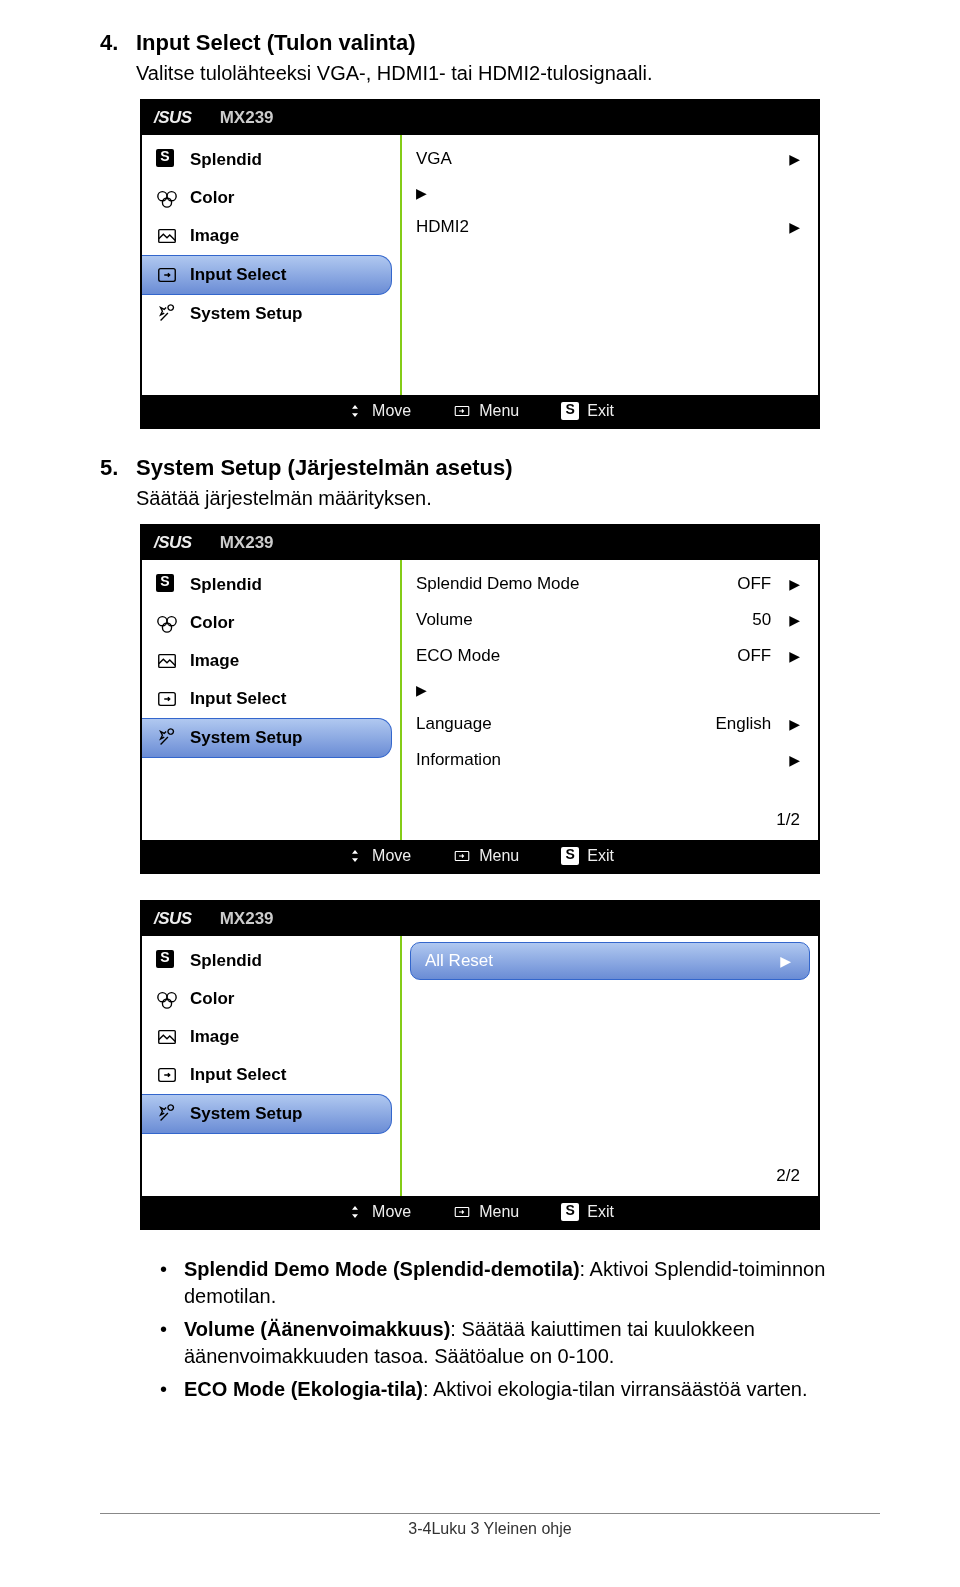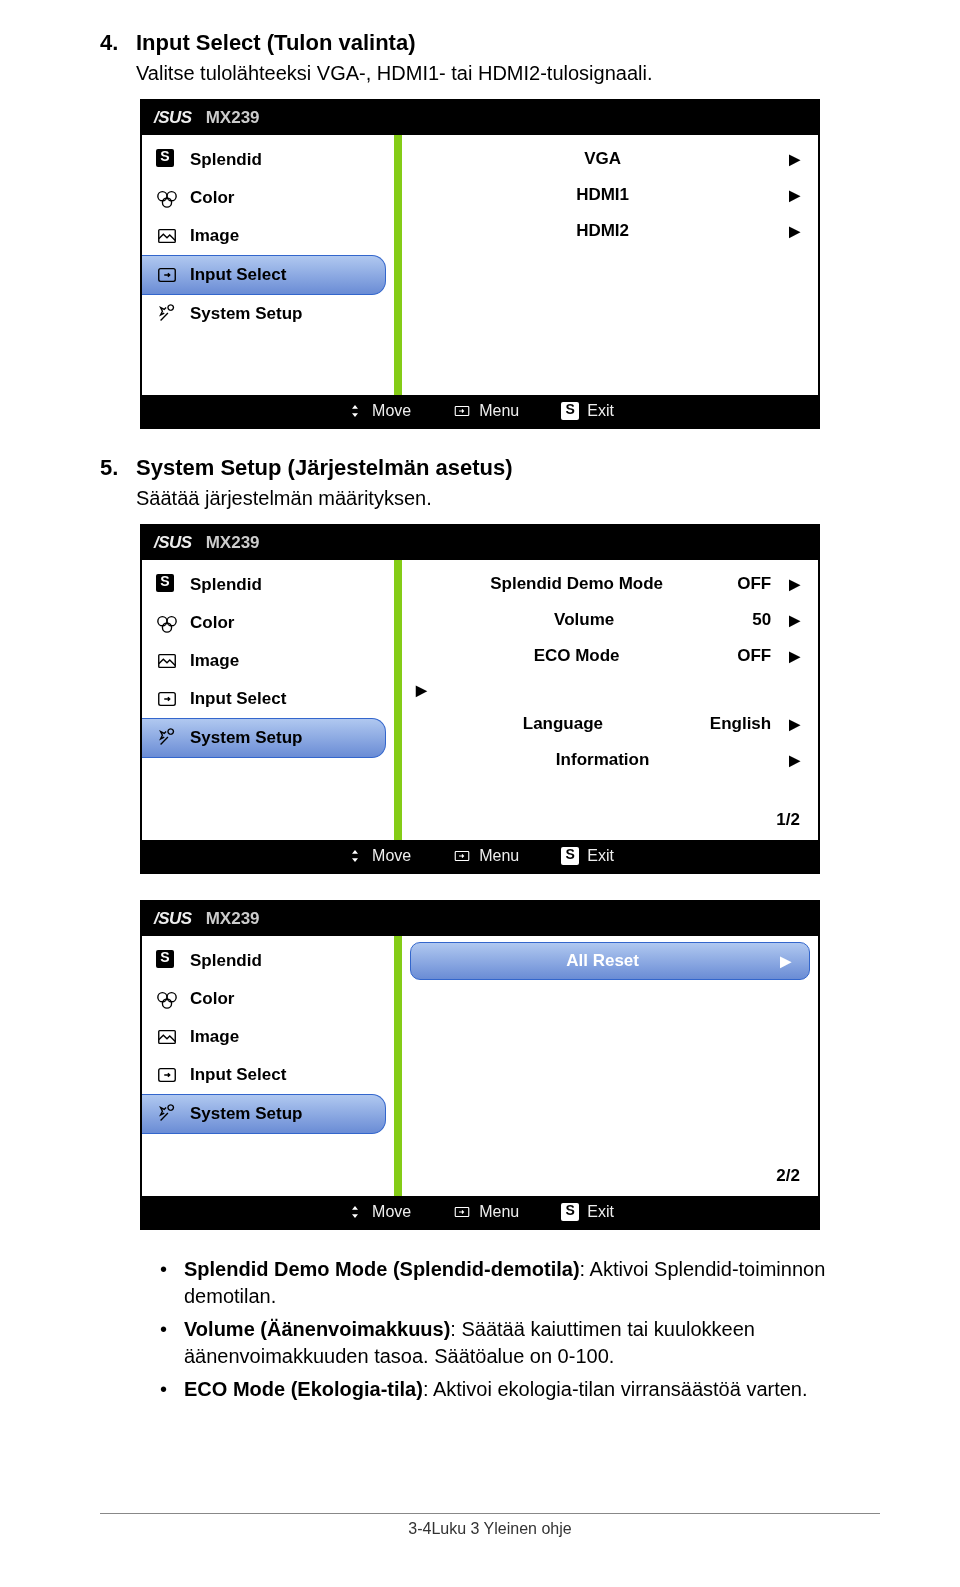--- a/index.html
+++ b/index.html
@@ -38,37 +38,37 @@
       font-family: Arial, sans-serif;
     }
     .osd-header {
       background: #000;
       color: #ccc;
       font-weight: bold;
       font-size: 17px;
       padding: 7px 12px;
       display: flex;
       align-items: center;
-      gap: 14px;
+      gap: 28px;
     }
     .asus-logo {
       font-family: Arial, sans-serif;
       font-weight: 900;
       font-style: italic;
       color: #eee;
       letter-spacing: -0.5px;
       font-size: 17px;
     }
     .osd-body {
       display: flex;
       min-height: 240px;
     }
     .osd-left {
       width: 260px;
-      border-right: 8px solid #84cc16;
+      border-right: 2px solid #84cc16;
       display: flex;
       flex-direction: column;
       padding: 6px 0;
     }
     .osd-right {
       flex: 1;
       display: flex;
       flex-direction: column;
       padding: 6px 0;
       position: relative;
@@ -94,24 +94,23 @@
     .osd-icon {
       width: 22px;
       height: 22px;
       display: inline-block;
       flex-shrink: 0;
     }
     .osd-right-item {
       display: flex;
       align-items: center;
       padding: 8px 18px 8px 14px;
-      font-weight: bold;
+      font-weight: normal;
       font-size: 17px;
       color: #000;
-      text-align: center;
     }
     .osd-right-item .label {
       flex: 1;
     }
     .osd-right-item .value {
       margin-right: 18px;
     }
     .osd-right-item .arrow {
       font-size: 14px;
     }
@@ -139,21 +138,21 @@
       gap: 42px;
     }
     .osd-footer .foot-item {
       display: flex;
       align-items: center;
       gap: 8px;
     }
     .page-indicator {
       text-align: right;
       padding: 2px 18px 4px 0;
-      font-weight: bold;
+      font-weight: normal;
       font-size: 17px;
       color: #000;
     }
     .bullet-list {
       margin: 10px 0 0 60px;
       font-size: 20px;
       line-height: 1.35;
     }
     .bullet-item {
       display: flex;
@@ -258,21 +257,20 @@
         </span>
         <span>System Setup</span>
       </div>
     </div>
     <div class="osd-right">
       <div class="osd-right-item">
         <span class="label">VGA</span>
         <span class="arrow">▶</span>
       </div>
       <div class="osd-right-item">
-        <span class="label">HDMI1</span>
         <span class="arrow">▶</span>
       </div>
       <div class="osd-right-item">
         <span class="label">HDMI2</span>
         <span class="arrow">▶</span>
       </div>
     </div>
   </div>
   <div class="osd-footer">
     <div class="foot-item">

